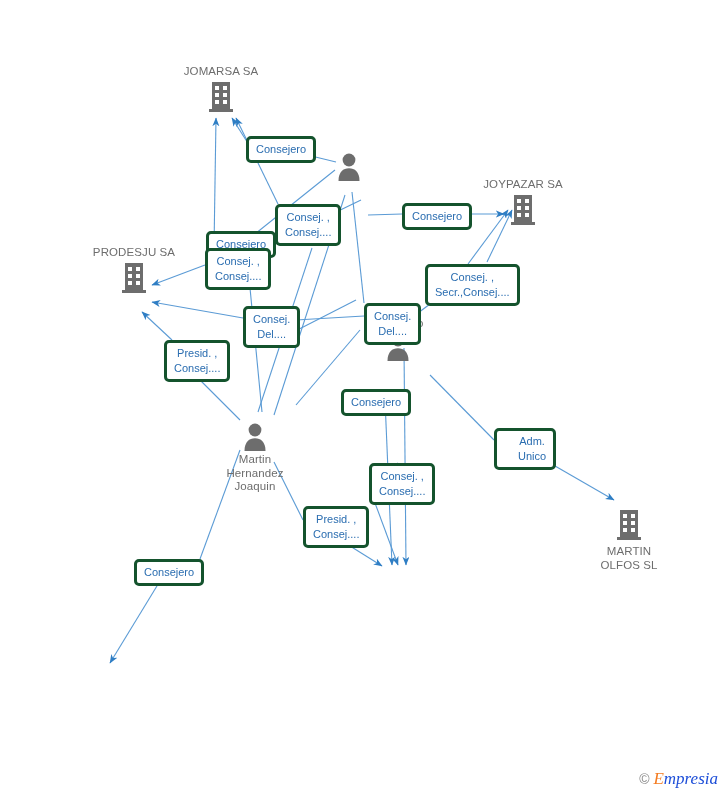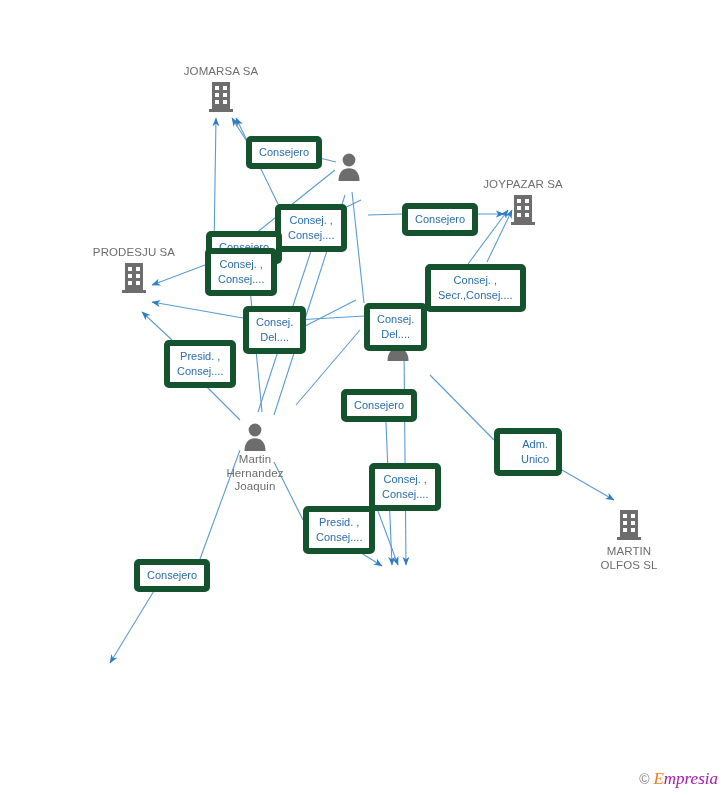--- a/index.html
+++ b/index.html
@@ -50,21 +50,21 @@
   }
   .node.person .caption {
     margin-top: 1px;
   }
   .node.person.caption-above .caption {
     margin-top: 0;
     margin-bottom: 2px;
   }
   .edge-label {
     position: absolute;
-    border: 6px solid #14532d;
+    border: 3px solid #14532d;
     border-radius: 5px;
     background: #ffffff;
     color: #2a6db0;
     font-size: 11px;
     line-height: 15px;
     text-align: center;
     padding: 3px 7px;
     white-space: pre-line;
     box-sizing: border-box;
   }
@@ -80,21 +80,21 @@
     font-family: "Liberation Serif", serif;
     font-style: italic;
   }
   .watermark .c-mark {
     color: #8a8a8a;
     font-style: normal;
     font-size: 14px;
     font-family: "Liberation Sans", sans-serif;
   }
   .watermark .wm-rest {
-    color: #a21caf;
+    color: #1d4ed8;
   }
 </style>
 </head>
 <body>
 
 <div id="graph">
 
   <svg id="edges" viewBox="0 0 728 795" width="728" height="795">
     <defs>
       <marker id="arrow" markerWidth="9" markerHeight="9" refX="7.5" refY="3.2" orient="auto" markerUnits="strokeWidth">

